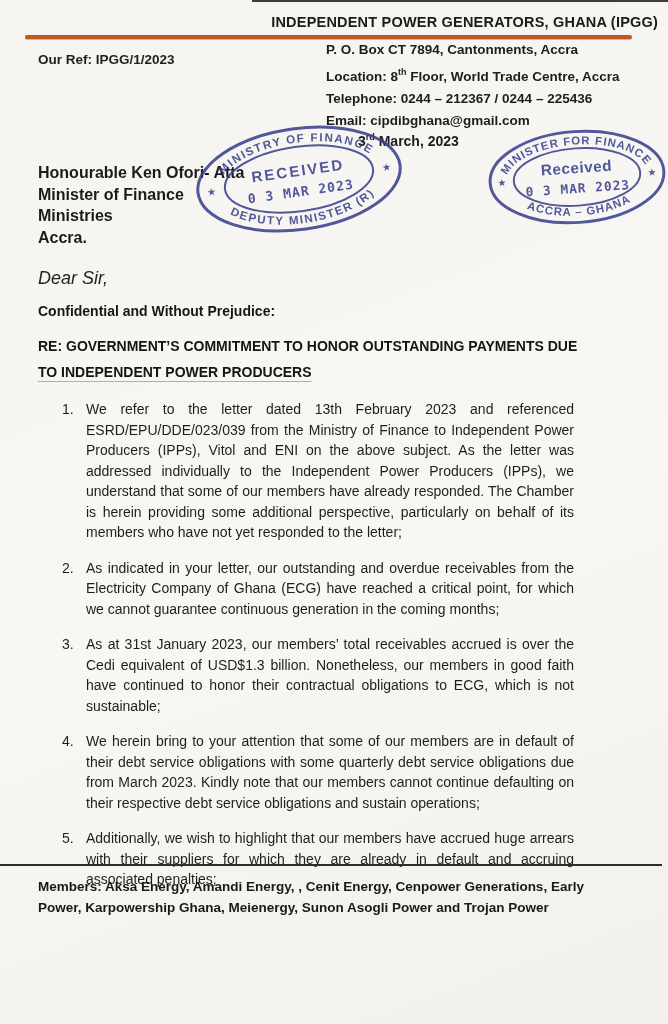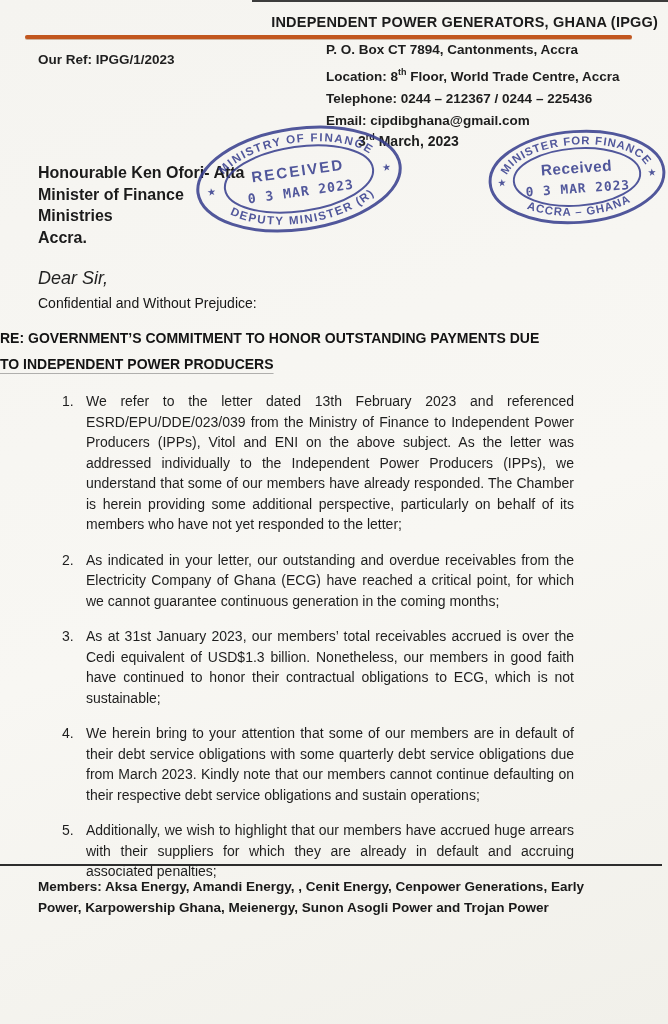--- a/index.html
+++ b/index.html
@@ -12,22 +12,22 @@
   .top-edge-line { position:absolute; top:0; left:252px; width:416px; height:2px; background:#3c3c3c; }
   .org-title { padding-top:14px; text-align:right; padding-right:10px; font-size:14.5px; font-weight:bold; color:#1b1b1b; letter-spacing:.2px; }
   .orange-rule { height:4px; background:#c2571f; margin:5px 36px 0 25px; border-radius:2px; box-shadow:0 1px 0 rgba(140,60,10,.35); }
   .info-row { display:flex; padding:0 28px 0 38px; }
   .refs { margin-top:10px; font-weight:bold; font-size:13.5px; line-height:21px; color:#1f1f1f; }
   .contact { margin-left:auto; width:314px; font-weight:bold; font-size:13.5px; line-height:22px; color:#1d1d1d; }
   sup.sm { font-size:9px; vertical-align:super; }
   .date-line { margin-top:0; margin-left:358px; font-weight:bold; font-size:14px; color:#1d1d1d; }
   .recipient { margin-top:14px; margin-left:38px; font-weight:bold; font-size:16px; line-height:21.5px; color:#1b1b1b; }
   .salutation { margin-top:20px; margin-left:38px; font-size:18px; color:#222;font-style:italic; }
-  .confidential { margin-top:6px; margin-left:38px; font-weight:normal; font-size:14px; color:#161616; }
-  .subject { margin-top:14px; margin-right:36px; font-weight:bold; font-size:14px; line-height:26px; color:#141414; }
+  .confidential { margin-top:14px; margin-left:38px; font-weight:bold; font-size:14px; color:#161616; }
+  .subject { margin-top:14px; margin-left:38px; margin-right:36px; font-weight:bold; font-size:14px; line-height:26px; color:#141414; }
   .subject .l1 { display:block; white-space:nowrap; }
   .subject .l2 { display:inline-block; text-decoration:underline; text-decoration-color:rgba(70,70,70,.4); text-underline-offset:4px; }
   .body-list { margin-top:14px; margin-left:62px; width:512px; }
   .body-item { display:flex; margin-bottom:15px; font-size:14px; line-height:20.5px; color:#1e1e1e; }
   .body-item .num { width:24px; flex:none; }
   .body-item .txt { flex:1; text-align:justify; }
   .footer { position:absolute; top:864px; left:0; width:668px; }
   .footer-rule { height:2px; width:662px; background:#2d2d2d; }
   .members { margin:10px 72px 0 38px; font-weight:bold; font-size:13.5px; line-height:21px; color:#191919; }
   

